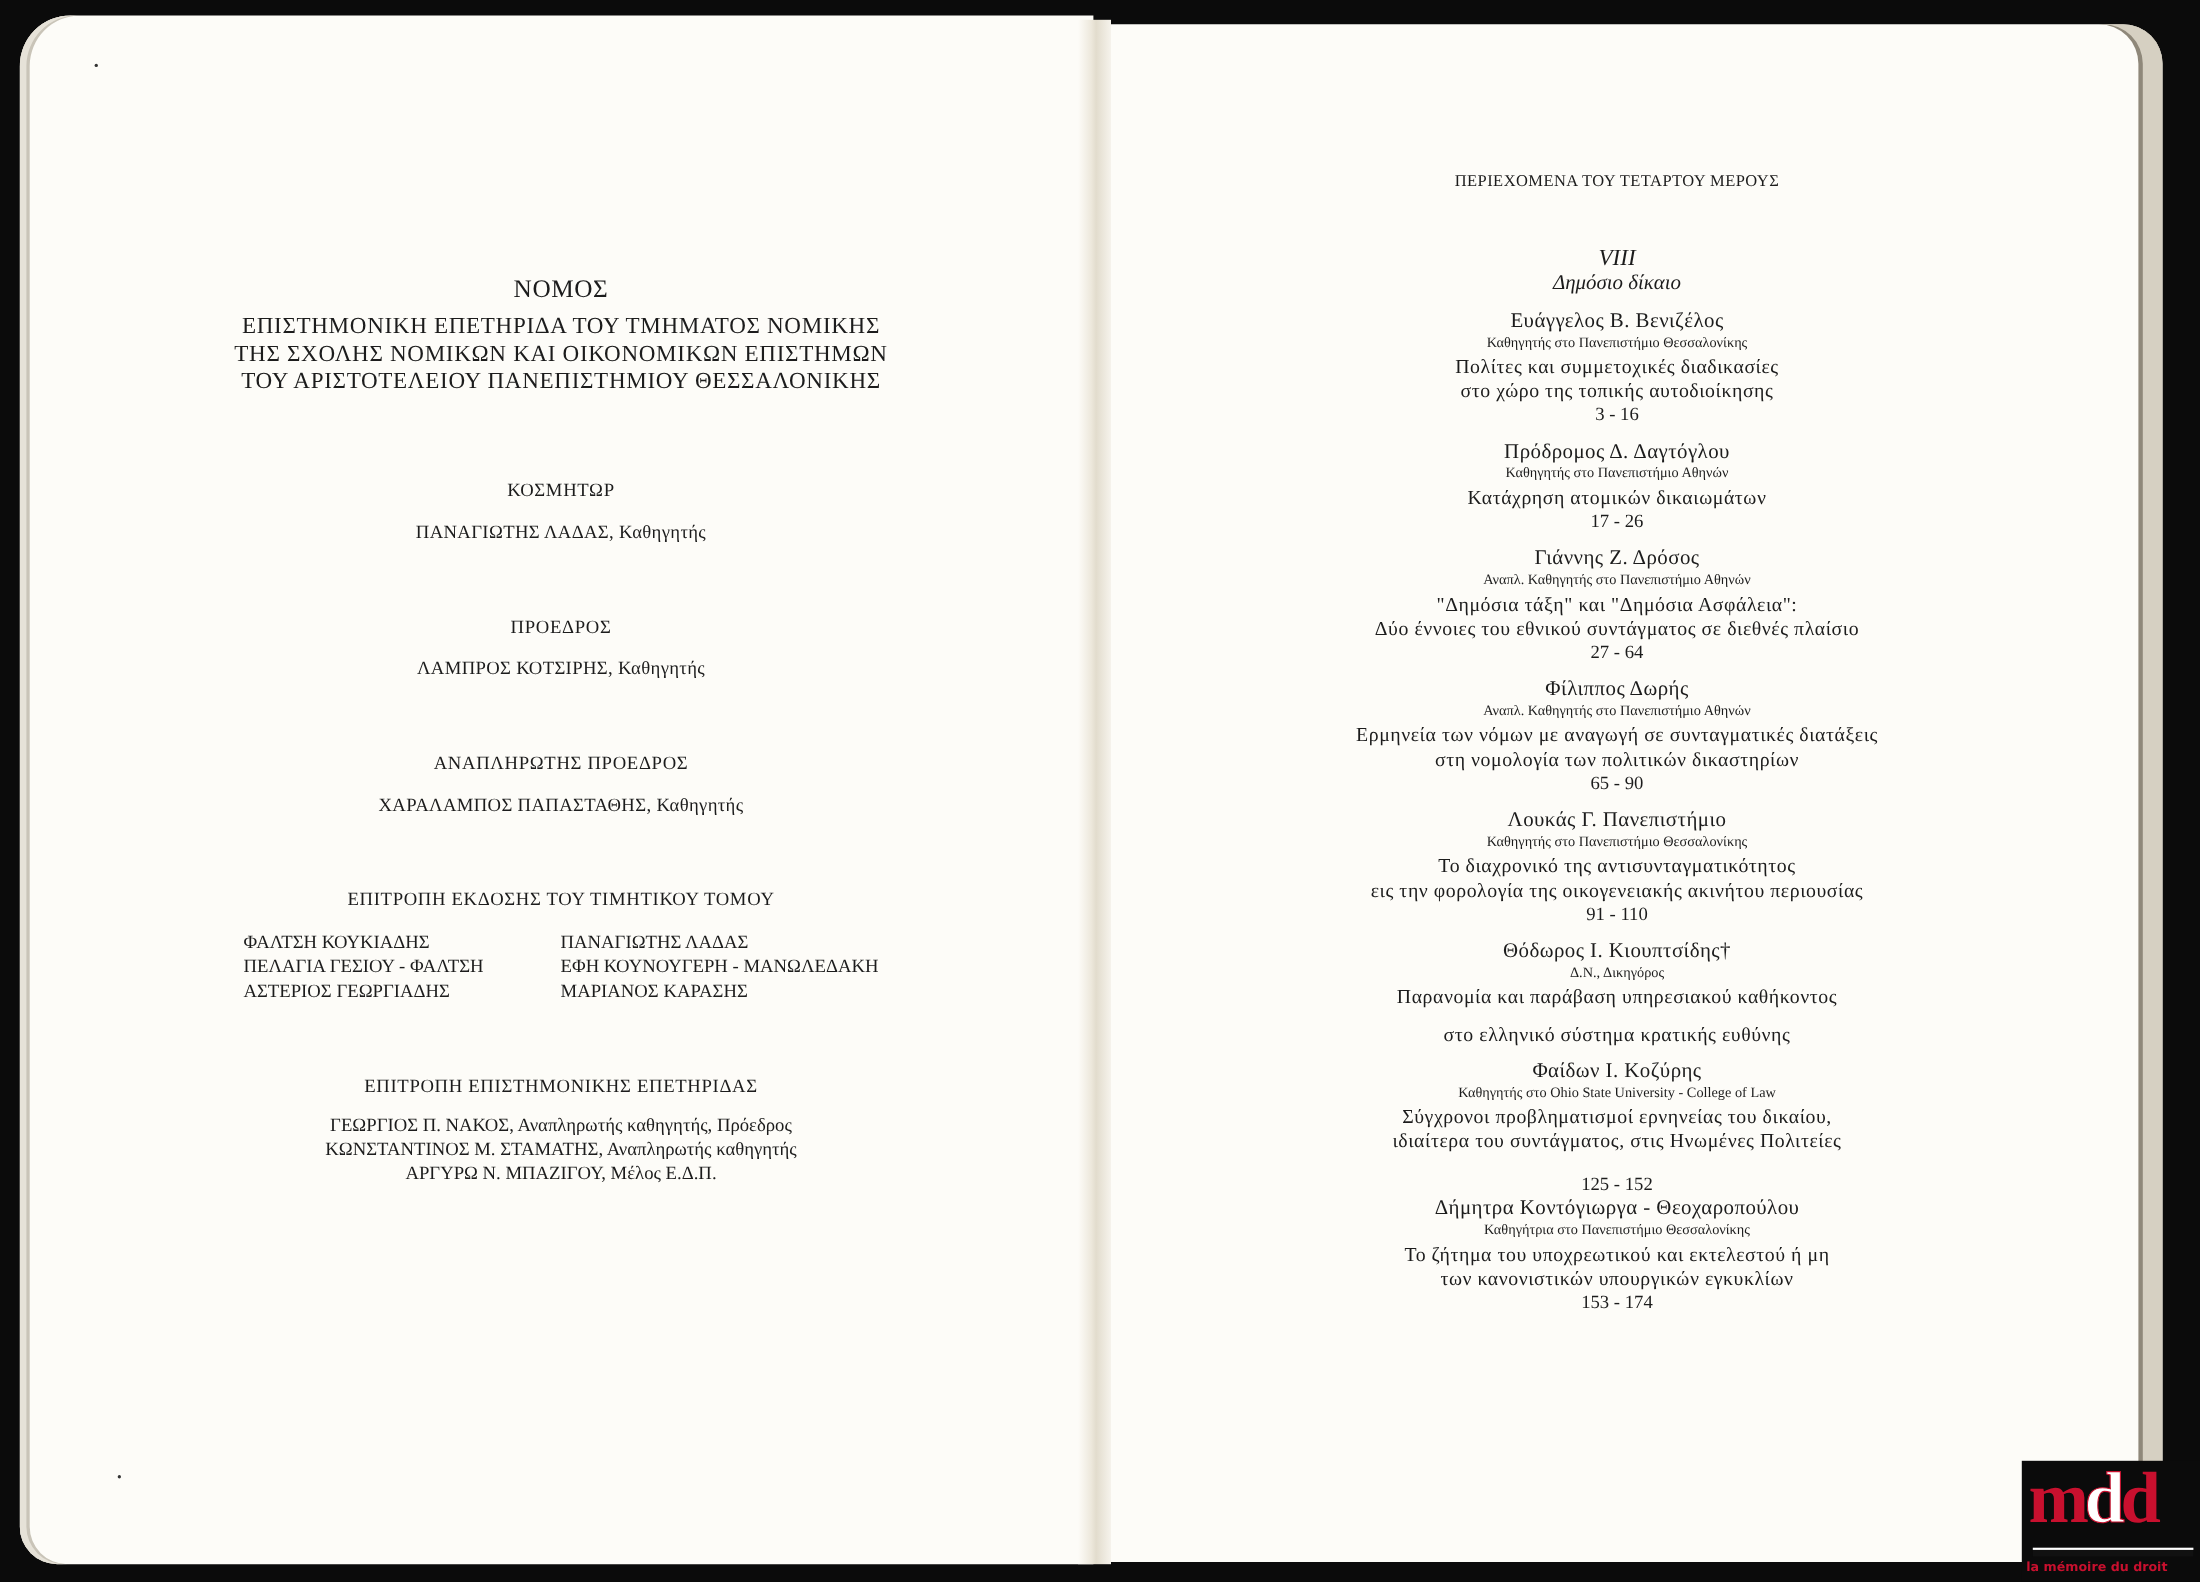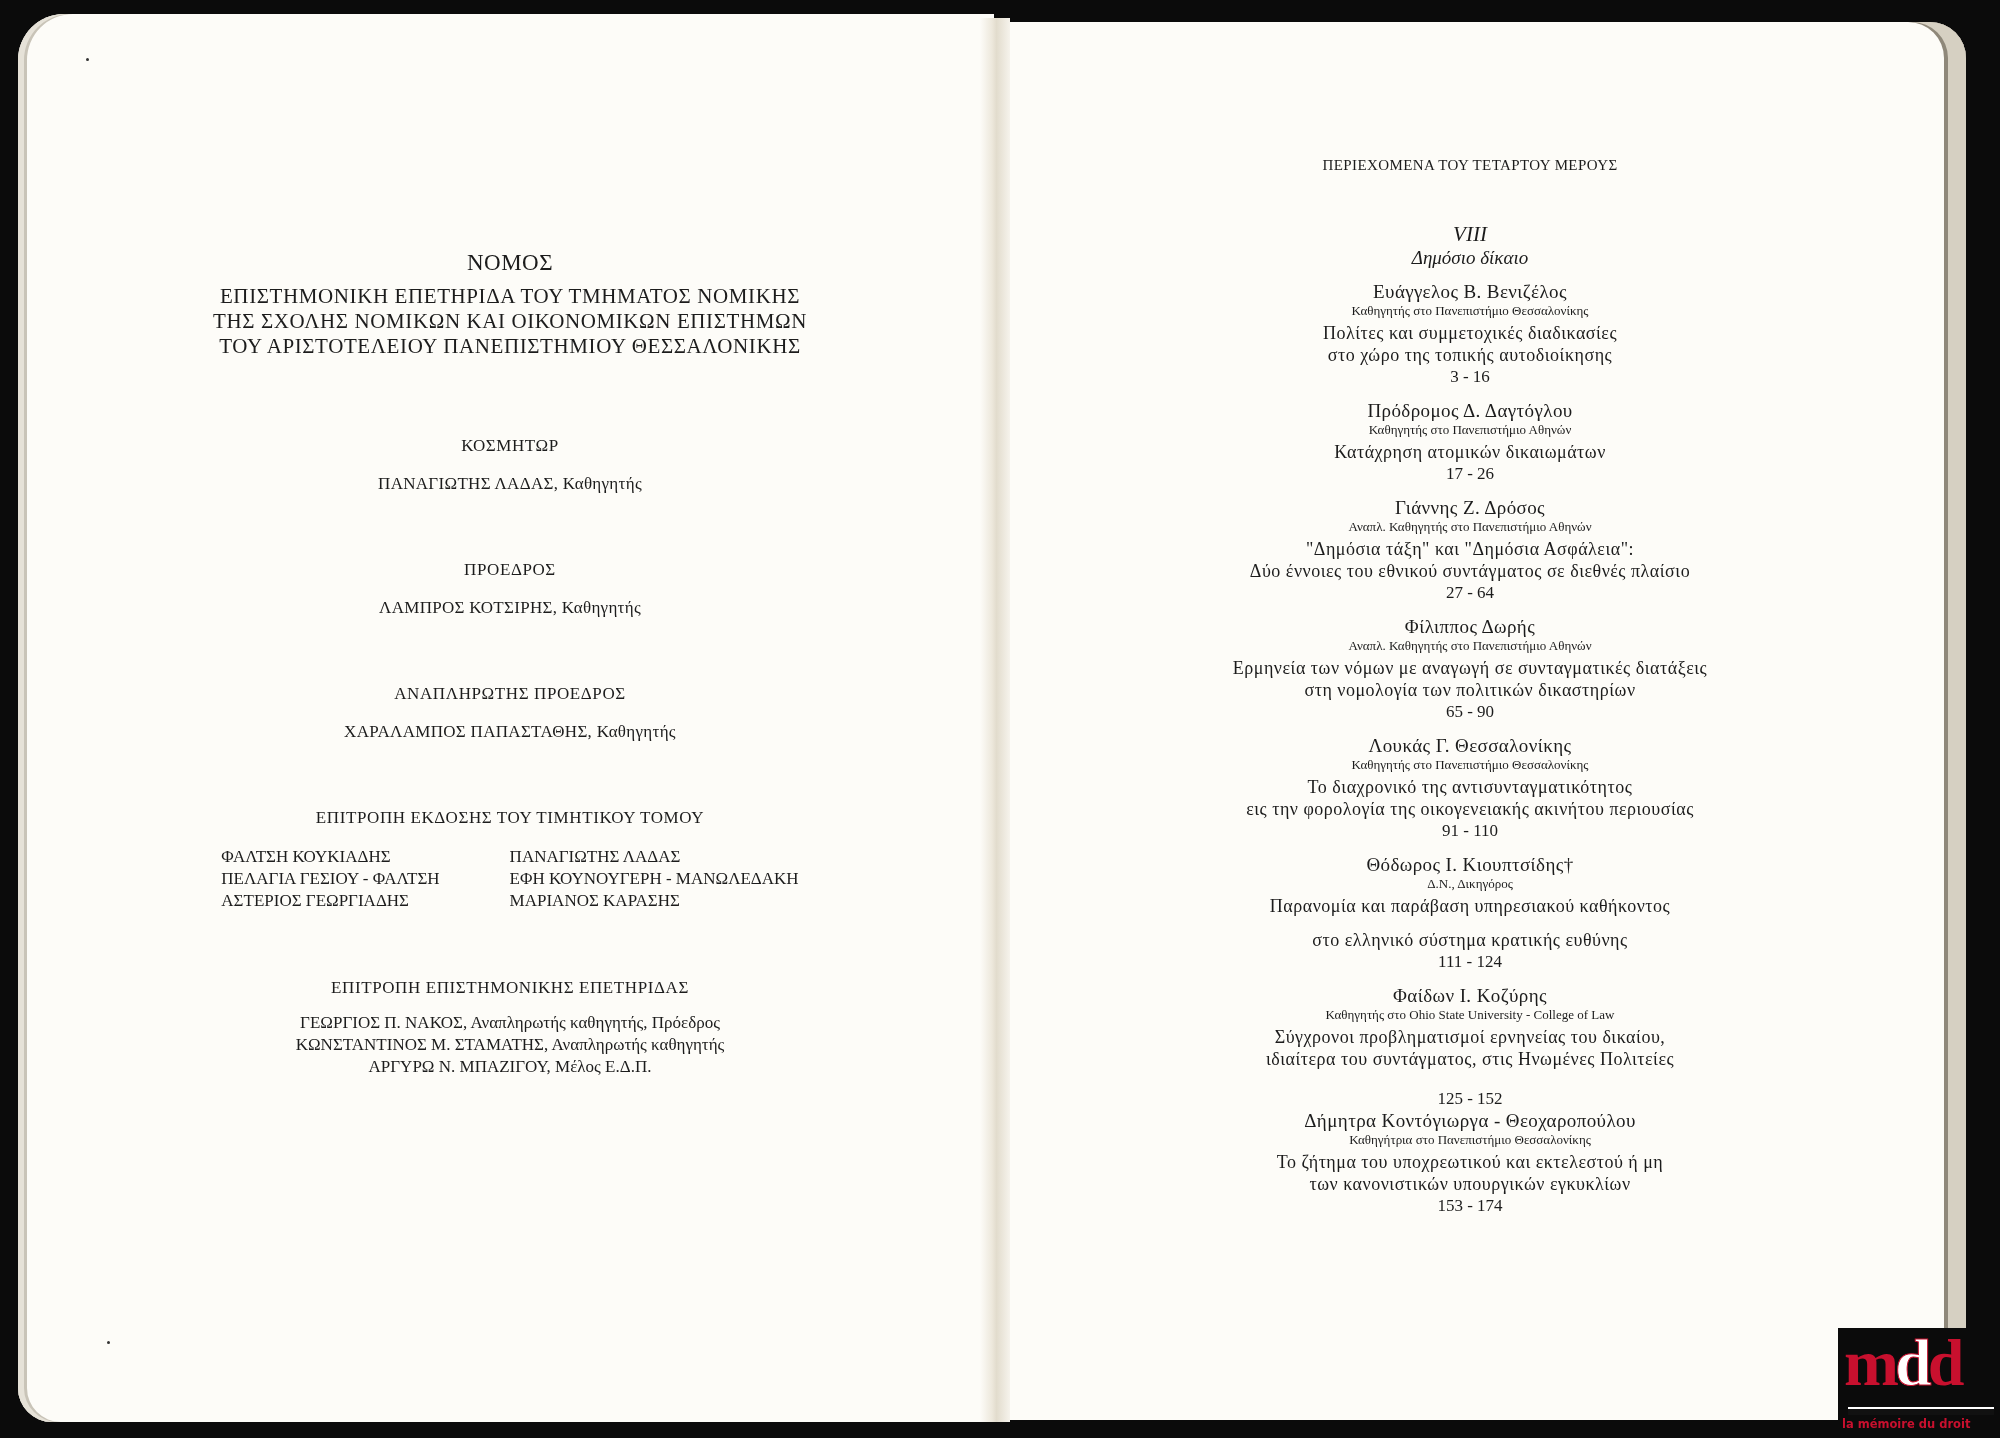--- a/index.html
+++ b/index.html
@@ -137,33 +137,32 @@
 
   <div class="entry">
     <div class="author">Φίλιππος Δωρής</div>
     <div class="affil">Αναπλ. Καθηγητής στο Πανεπιστήμιο Αθηνών</div>
     <div class="art-title">Ερμηνεία των νόμων με αναγωγή σε συνταγματικές διατάξεις</div>
     <div class="art-title" style="margin-top:0">στη νομολογία των πολιτικών δικαστηρίων</div>
     <div class="pages">65 - 90</div>
   </div>
 
   <div class="entry">
-    <div class="author">Λουκάς Γ. Θεσσαλονίκης</div>
+    <div class="author">Λουκάς Γ. Πανεπιστήμιο</div>
     <div class="affil">Καθηγητής στο Πανεπιστήμιο Θεσσαλονίκης</div>
     <div class="art-title">Το διαχρονικό της αντισυνταγματικότητος</div>
     <div class="art-title" style="margin-top:0">εις την φορολογία της οικογενειακής ακινήτου περιουσίας</div>
     <div class="pages">91 - 110</div>
   </div>
 
   <div class="entry">
     <div class="author">Θόδωρος Ι. Κιουπτσίδης†</div>
     <div class="affil">Δ.Ν., Δικηγόρος</div>
     <div class="art-title">Παρανομία και παράβαση υπηρεσιακού καθήκοντος</div>
     <div class="art-title" style="margin-top:12px">στο ελληνικό σύστημα κρατικής ευθύνης</div>
-    <div class="pages">111 - 124</div>
   </div>
 
   <div class="entry">
     <div class="author">Φαίδων Ι. Κοζύρης</div>
     <div class="affil">Καθηγητής στο Ohio State University - College of Law</div>
     <div class="art-title">Σύγχρονοι προβληματισμοί ερνηνείας του δικαίου,</div>
     <div class="art-title" style="margin-top:0">ιδιαίτερα του συντάγματος, στις Ηνωμένες Πολιτείες</div>
     <div class="pages" style="margin-top:18px;">125 - 152</div>
   </div>
 

